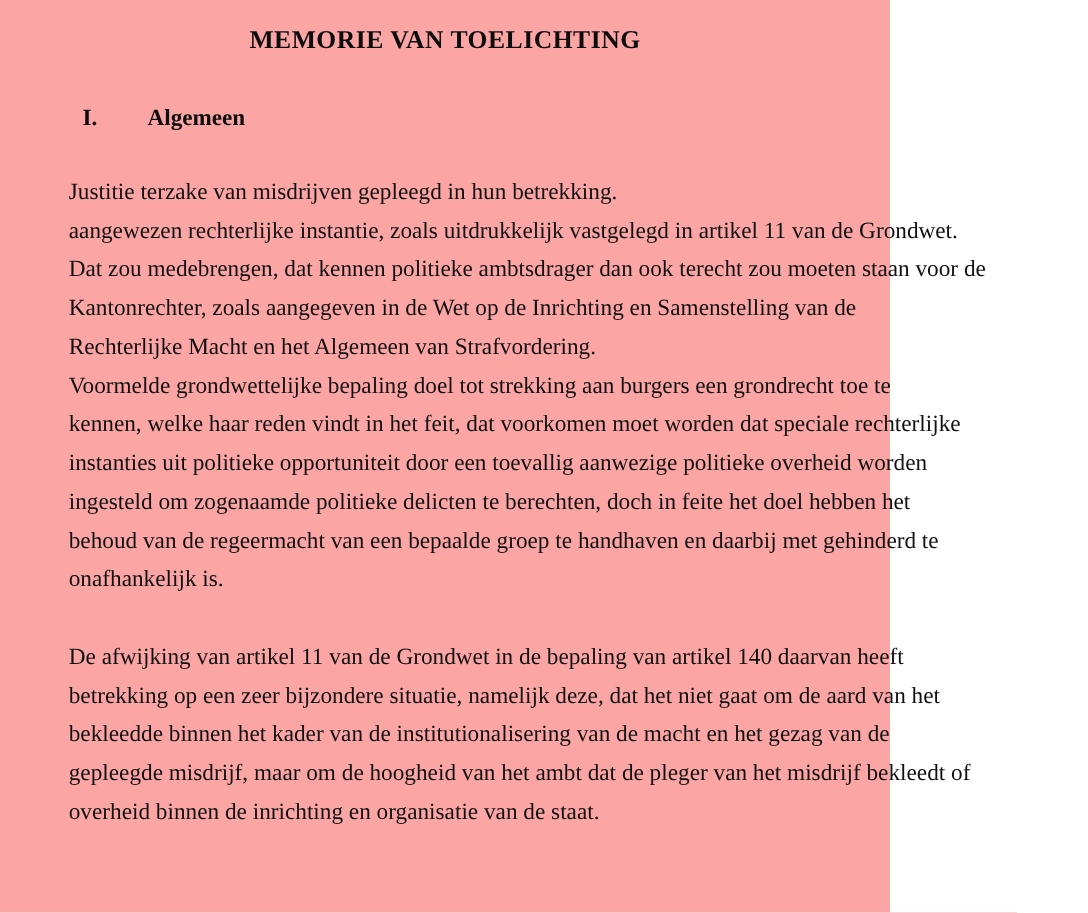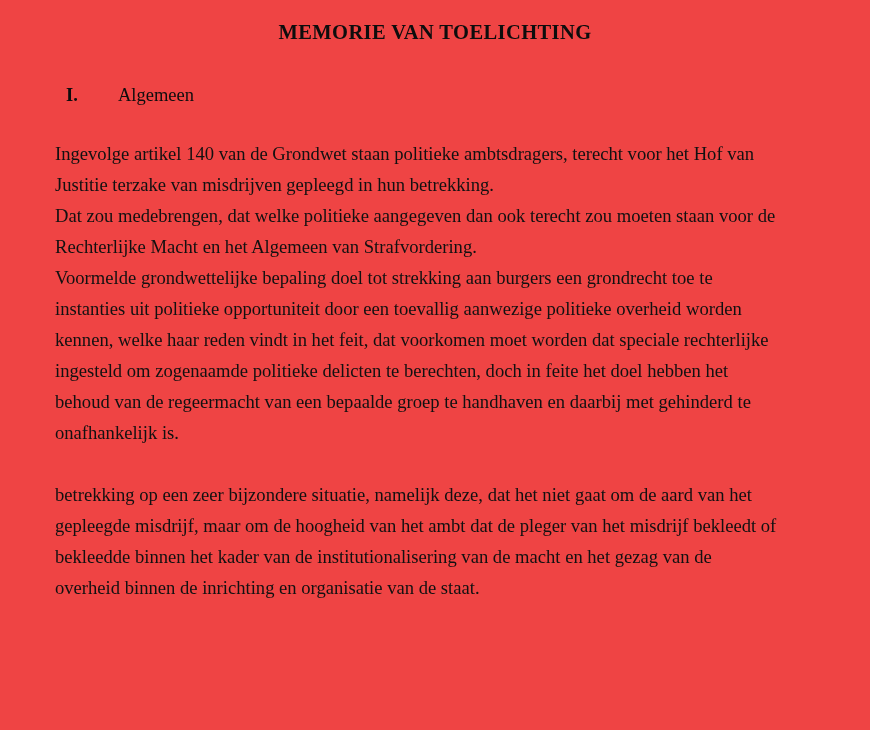--- a/index.html
+++ b/index.html
@@ -11,23 +11,23 @@
     width: 870px;
     height: 730px;
     background: #ffffff;
     font-family: "Liberation Serif", "DejaVu Serif", serif;
     color: #101010;
     overflow: hidden;
   }
 
   .page {
     position: relative;
-    width: 870px;
+    width: 712px;
     height: 730px;
-    background: #ef4444;
+    background: #fca5a5;
     box-sizing: border-box;
   }
 
   
   .doc-title {
     text-align: center;
     font-weight: bold;
     font-size: 20.5px;
     letter-spacing: 0.4px;
     color: #0d0d0d;
@@ -46,21 +46,21 @@
     font-weight: bold;
     font-size: 18.5px;
     color: #0d0d0d;
   }
   .section-number {
     width: 52px;
     flex: 0 0 52px;
     font-weight: bold;
   }
   .section-label {
-    font-weight: normal;
+    font-weight: bold;
   }
 
   
   .body-area {
     padding-left: 55px;
     padding-right: 30px;
     padding-top: 32px;
   }
   .para-block {
     margin: 0;
@@ -86,32 +86,34 @@
 
   <h1 class="doc-title">MEMORIE VAN TOELICHTING</h1>
 
   <div class="section-heading">
     <span class="section-number">I.</span>
     <span class="section-label">Algemeen</span>
   </div>
 
   <div class="body-area">
     <p class="para-block">
-        <span class="text-line">Ingevolge artikel 140 van de Grondwet staan politieke ambtsdragers, terecht voor het Hof van</span>
         <span class="text-line">Justitie terzake van misdrijven gepleegd in hun betrekking.</span>
-        <span class="text-line">Dat zou medebrengen, dat welke politieke aangegeven dan ook terecht zou moeten staan voor de</span>
+        <span class="text-line">aangewezen rechterlijke instantie, zoals uitdrukkelijk vastgelegd in artikel 11 van de Grondwet.</span>
+        <span class="text-line">Dat zou medebrengen, dat kennen politieke ambtsdrager dan ook terecht zou moeten staan voor de</span>
+        <span class="text-line">Kantonrechter, zoals aangegeven in de Wet op de Inrichting en Samenstelling van de</span>
         <span class="text-line">Rechterlijke Macht en het Algemeen van Strafvordering.</span>
         <span class="text-line">Voormelde grondwettelijke bepaling doel tot strekking aan burgers een grondrecht toe te</span>
+        <span class="text-line">kennen, welke haar reden vindt in het feit, dat voorkomen moet worden dat speciale rechterlijke</span>
         <span class="text-line">instanties uit politieke opportuniteit door een toevallig aanwezige politieke overheid worden</span>
-        <span class="text-line">kennen, welke haar reden vindt in het feit, dat voorkomen moet worden dat speciale rechterlijke</span>
         <span class="text-line">ingesteld om zogenaamde politieke delicten te berechten, doch in feite het doel hebben het</span>
         <span class="text-line">behoud van de regeermacht van een bepaalde groep te handhaven en daarbij met gehinderd te</span>
         <span class="text-line">onafhankelijk is.</span>
       </p>
     <p class="para-block">
+        <span class="text-line">De afwijking van artikel 11 van de Grondwet in de bepaling van artikel 140 daarvan heeft</span>
         <span class="text-line">betrekking op een zeer bijzondere situatie, namelijk deze, dat het niet gaat om de aard van het</span>
+        <span class="text-line">bekleedde binnen het kader van de institutionalisering van de macht en het gezag van de</span>
         <span class="text-line">gepleegde misdrijf, maar om de hoogheid van het ambt dat de pleger van het misdrijf bekleedt of</span>
-        <span class="text-line">bekleedde binnen het kader van de institutionalisering van de macht en het gezag van de</span>
         <span class="text-line">overheid binnen de inrichting en organisatie van de staat.</span>
       </p>
   </div>
 
 </div>
 
 </body></html>

